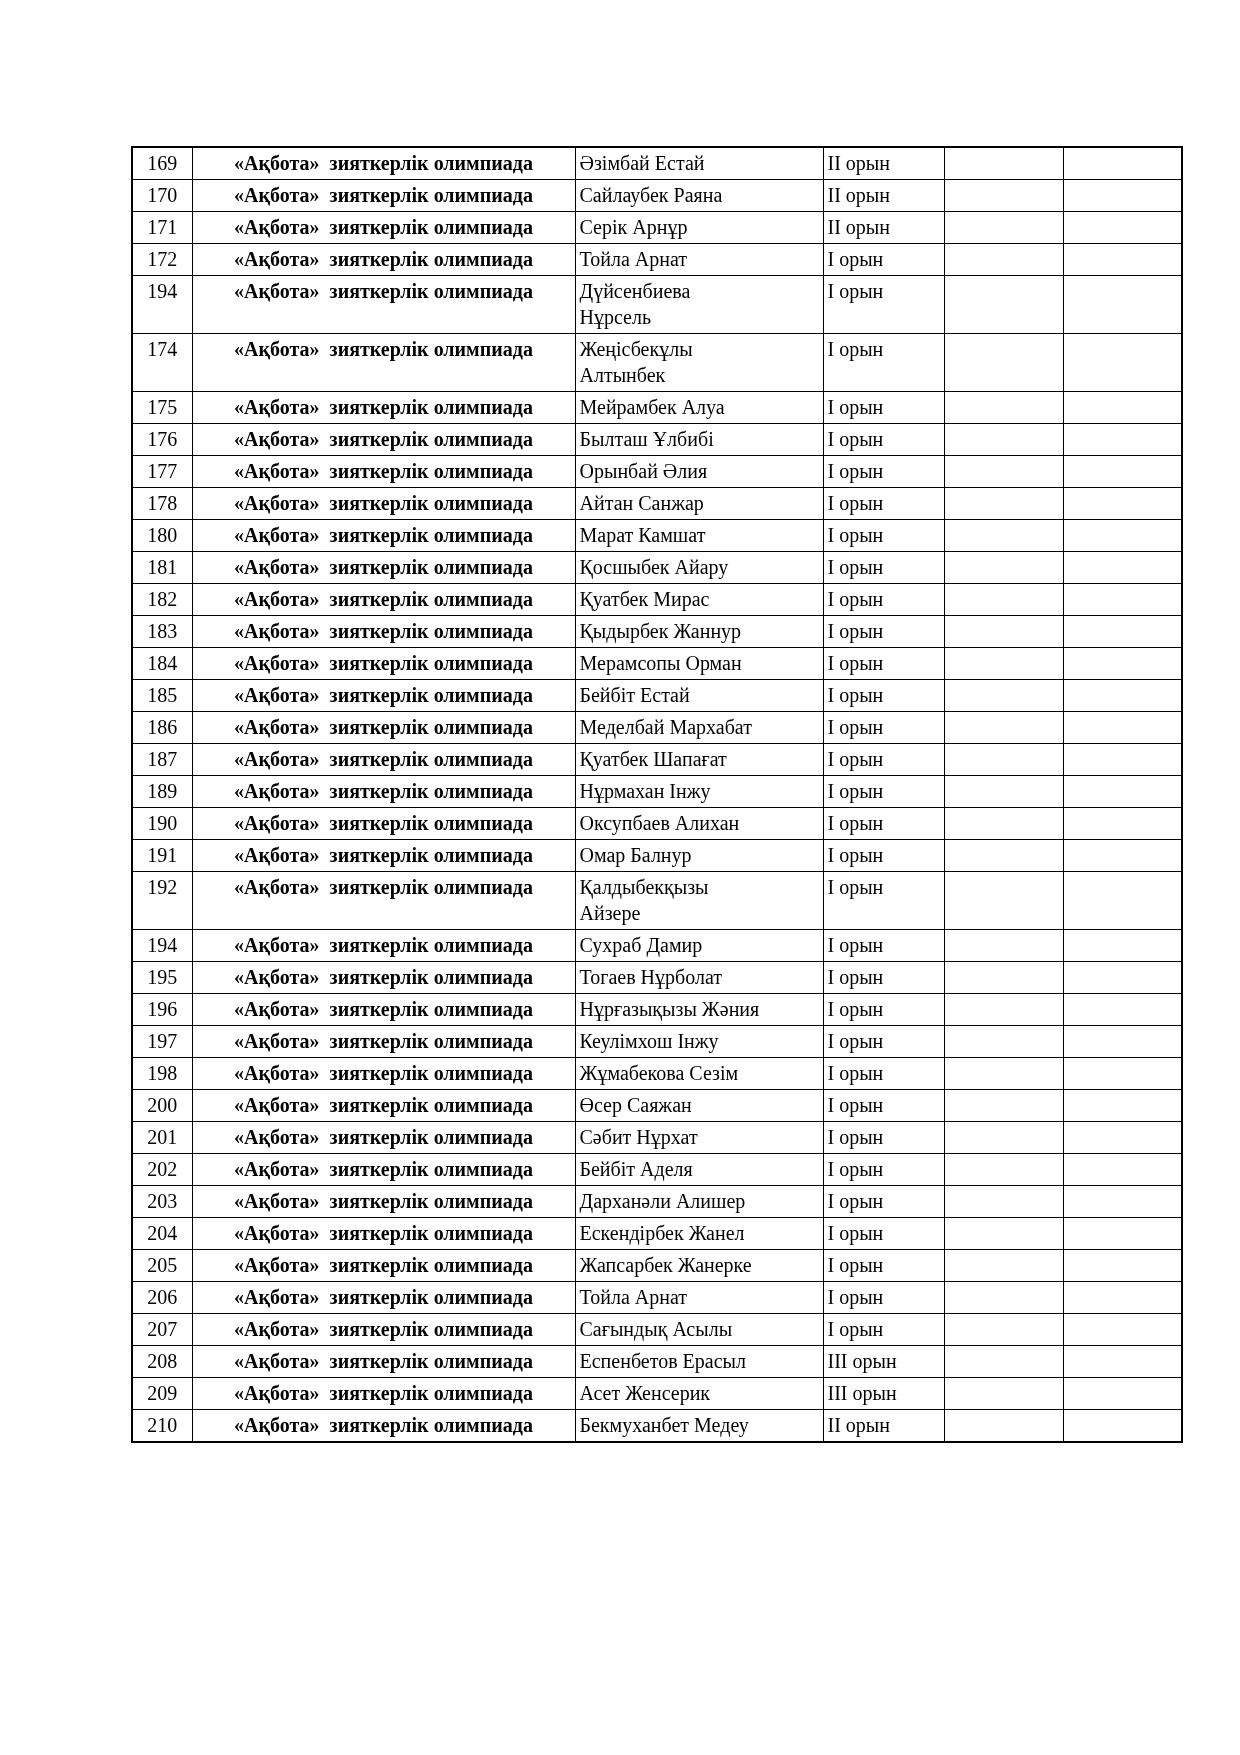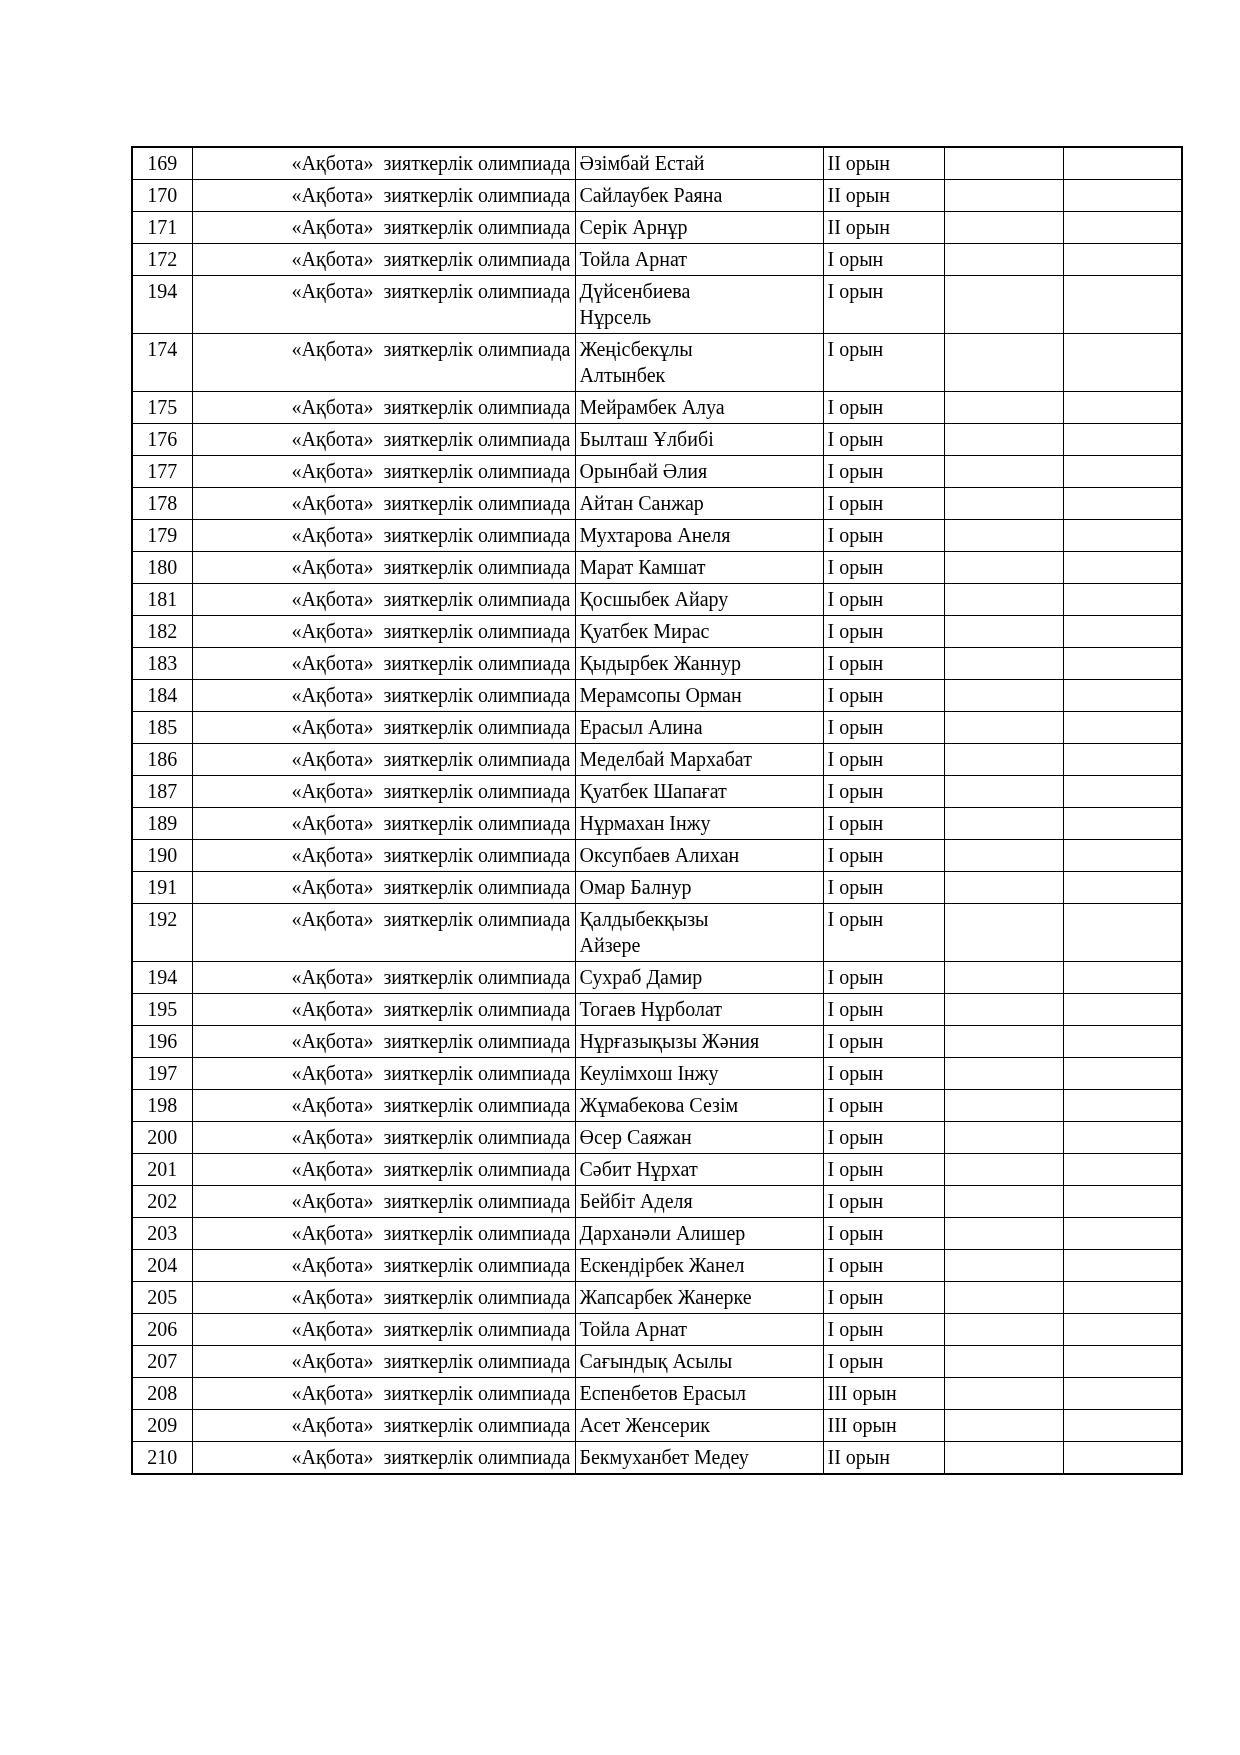--- a/index.html
+++ b/index.html
@@ -32,22 +32,23 @@
     line-height: 26px;
     padding: 2px 4px 3px 4px;
     overflow: hidden;
   }
   td.c-number {
     text-align: center;
     padding-left: 0;
     padding-right: 0;
   }
   td.c-olympiad {
-    text-align: right;
+    text-align: center;
     white-space: pre-wrap; 
+    font-weight: bold;
   }
   td.c-name {
     padding-left: 9px;
     white-space: pre-line; 
   }
   td.c-place {
     padding-left: 9px;
   }
   col.w-number   { width: 60px; }
   col.w-olympiad { width: 383px; }
@@ -146,28 +147,20 @@
   </tr>
         <tr>
     <td class="c-number">178</td>
     <td class="c-olympiad">«Ақбота»  зияткерлік олимпиада</td>
     <td class="c-name">Айтан Санжар</td>
     <td class="c-place">I орын</td>
     <td class="c-empty"></td>
     <td class="c-empty"></td>
   </tr>
         <tr>
-    <td class="c-number">179</td>
-    <td class="c-olympiad">«Ақбота»  зияткерлік олимпиада</td>
-    <td class="c-name">Мухтарова Анеля</td>
-    <td class="c-place">I орын</td>
-    <td class="c-empty"></td>
-    <td class="c-empty"></td>
-  </tr>
-        <tr>
     <td class="c-number">180</td>
     <td class="c-olympiad">«Ақбота»  зияткерлік олимпиада</td>
     <td class="c-name">Марат Камшат</td>
     <td class="c-place">I орын</td>
     <td class="c-empty"></td>
     <td class="c-empty"></td>
   </tr>
         <tr>
     <td class="c-number">181</td>
     <td class="c-olympiad">«Ақбота»  зияткерлік олимпиада</td>
@@ -196,21 +189,21 @@
     <td class="c-number">184</td>
     <td class="c-olympiad">«Ақбота»  зияткерлік олимпиада</td>
     <td class="c-name">Мерамсопы Орман</td>
     <td class="c-place">I орын</td>
     <td class="c-empty"></td>
     <td class="c-empty"></td>
   </tr>
         <tr>
     <td class="c-number">185</td>
     <td class="c-olympiad">«Ақбота»  зияткерлік олимпиада</td>
-    <td class="c-name">Ерасыл Алина</td>
+    <td class="c-name">Бейбіт Естай</td>
     <td class="c-place">I орын</td>
     <td class="c-empty"></td>
     <td class="c-empty"></td>
   </tr>
         <tr>
     <td class="c-number">186</td>
     <td class="c-olympiad">«Ақбота»  зияткерлік олимпиада</td>
     <td class="c-name">Меделбай Мархабат</td>
     <td class="c-place">I орын</td>
     <td class="c-empty"></td>

